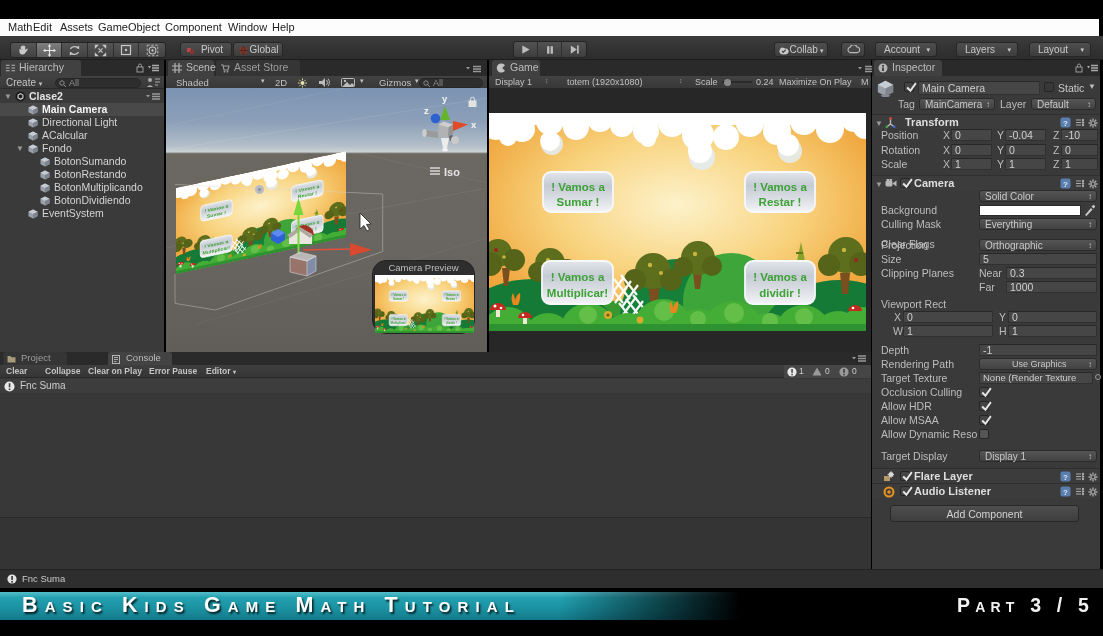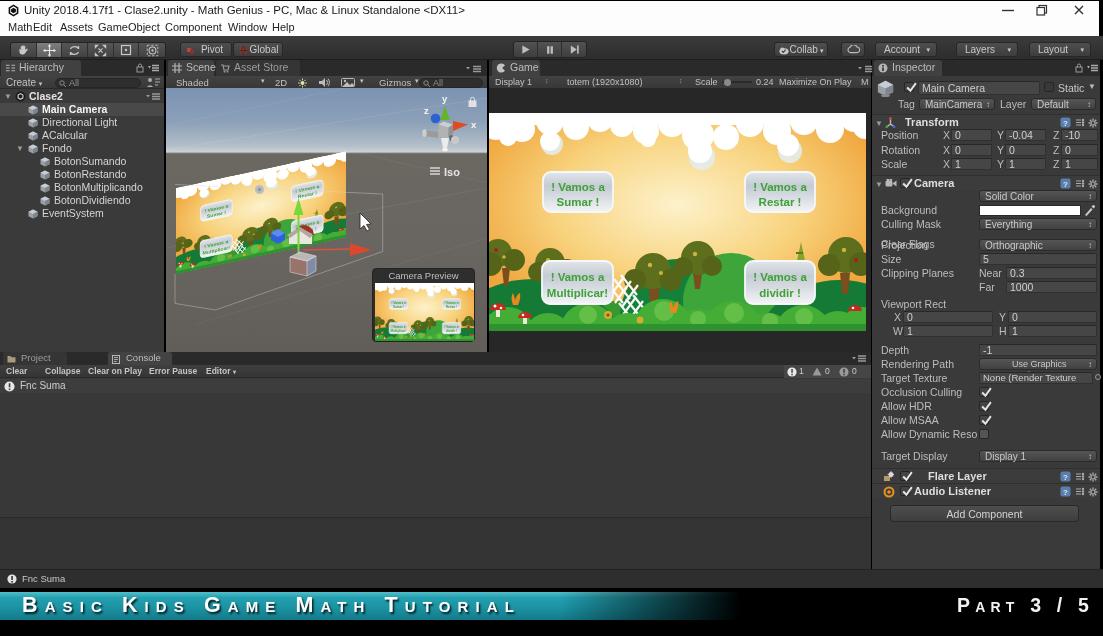--- a/index.html
+++ b/index.html
@@ -207,33 +207,20 @@
             <text x="292" y="93">Restar !</text>
           <text x="89.5" y="168">! Vamos a</text>
             <text x="89.5" y="184">Multiplicar!</text>
           <text x="292" y="168">! Vamos a</text>
             <text x="292" y="184">dividir !</text>
         </g>
       </symbol>
     </defs>
   </svg>
 
-  <div id="titlebar">
-    <svg class="abs" style="left:7px;top:3px" width="13" height="13" viewBox="0 0 24 24">
-      <path fill="#111" d="M12 1 L21 6.5 L21 17.5 L12 23 L3 17.5 L3 6.5 Z M12 4 L6 7.8 L6 16.2 L12 20 L18 16.2 L18 7.8 Z"></path>
-      <path fill="#111" d="M12 7 L16.5 9.6 L16.5 14.4 L12 17 L7.5 14.4 L7.5 9.6 Z"></path>
-    </svg>
-    <div class="ttext">Unity 2018.4.17f1 - Clase2.unity - Math Genius - PC, Mac &amp; Linux Standalone &lt;DX11&gt;</div>
-    <svg class="abs" style="left:998px;top:0" width="95" height="19" viewBox="0 0 95 19">
-      <path d="M4 9.5 h12" stroke="#333" stroke-width="1.4"></path>
-      <rect x="41" y="4.5" width="7.5" height="7.5" fill="none" stroke="#333" stroke-width="1.2"></rect>
-      <rect x="39" y="6.5" width="7.5" height="7.5" fill="#fdfdfd" stroke="#333" stroke-width="1.2"></rect>
-      <path d="M77 5 l8 8 m0 -8 l-8 8" stroke="#333" stroke-width="1.4"></path>
-    </svg>
-  </div>
 
   <div id="menubar">
     <span class="menuitem" style="left:8px">Math</span>
     <span class="menuitem" style="left:33px">Edit</span>
     <span class="menuitem" style="left:60px">Assets</span>
     <span class="menuitem" style="left:98px">GameObject</span>
     <span class="menuitem" style="left:165px">Component</span>
     <span class="menuitem" style="left:228px">Window</span>
     <span class="menuitem" style="left:272px">Help</span>
   </div>
@@ -577,21 +564,21 @@
 
         <g stroke="#e2e2e2" fill="none" stroke-width="1">
           <rect x="303" y="13" width="7" height="5.5" fill="#e2e2e2"></rect>
           <path d="M304.5 13 v-1.8 a2 2 0 0 1 4 0 V13"></path>
         </g>
 
         <path d="M264 80 h10 M264 83 h10 M264 86 h10" stroke="#d8d8d8" stroke-width="1.3"></path>
         <text x="278" y="88" font-size="11" font-weight="bold" fill="#e4e4e4" font-family="Liberation Sans, sans-serif">Iso</text>
       </svg>
 
-      <div class="abs" style="left:206px;top:180px;width:103px;height:74px;background:#2e2e2e;border:1px solid #232323;border-radius:4px;">
+      <div class="abs" style="left:206px;top:172px;width:103px;height:74px;background:#2e2e2e;border:1px solid #232323;border-radius:14px;">
         <div class="abs" style="left:0;top:1px;width:100%;text-align:center;font-size:9.5px;color:#bdbdbd;">Camera Preview</div>
         <svg class="abs" style="left:2px;top:14px" width="99" height="58" viewBox="0 0 99 58" preserveAspectRatio="none">
             <use href="#game" width="99" height="58"></use>
           </svg>
       </div>
     </div>
   </div>
   <div id="gamepanel" class="panel" style="left:489px; top:60px; width:382px; height:292px;">
     <div class="tabbar"></div>
     <div class="tab" style="left:3px; width:48px;">
@@ -791,21 +778,21 @@
     <div class="comphdr" style="top:408px;">
       <svg class="abs" style="left:11px;top:2px" width="11" height="11" viewBox="0 0 11 11">
           <rect x="1" y="5" width="6" height="5" fill="#b89a6a"></rect>
           <circle cx="8" cy="3.5" r="2.5" fill="#d8d8d8"></circle>
           <path d="M8 0 v1.4 M8 5.6 v1.4 M4.5 3.5 h1.4 M10 3.5 h1" stroke="#d8d8d8" stroke-width="0.8"></path>
         </svg>
       <div class="chk" style="left:28px;top:2px;background:#444"></div>
       <svg class="abs" style="left:29px;top:1px" width="13" height="13" viewBox="0 0 12 12">
           <path d="M2 6 l3 3 l5 -7" stroke="#e6e6e6" stroke-width="1.8" fill="none"></path>
         </svg>
-      <span style="margin-left:56px">Flare Layer</span>
+      <span style="margin-left:42px">Flare Layer</span>
       <svg class="abs" style="left:188px;top:2px" width="11" height="11" viewBox="0 0 11 11">
           <rect x="0.5" y="0.5" width="10" height="10" rx="2" fill="#5a7fae"></rect>
           <text x="5.5" y="8.5" font-size="8" text-anchor="middle" fill="#dde6f2" font-family="Liberation Sans, sans-serif">?</text>
         </svg>
       <svg class="abs" style="left:203px;top:3px" width="10" height="9" viewBox="0 0 10 9">
           <path d="M1 2 h5 M1 4.5 h5 M1 7 h5" stroke="#aaa" stroke-width="1.2"></path>
           <circle cx="8" cy="2" r="1.2" fill="#aaa"></circle>
           <circle cx="8" cy="4.5" r="1.2" fill="#aaa"></circle>
           <circle cx="8" cy="7" r="1.2" fill="#aaa"></circle>
         </svg>

